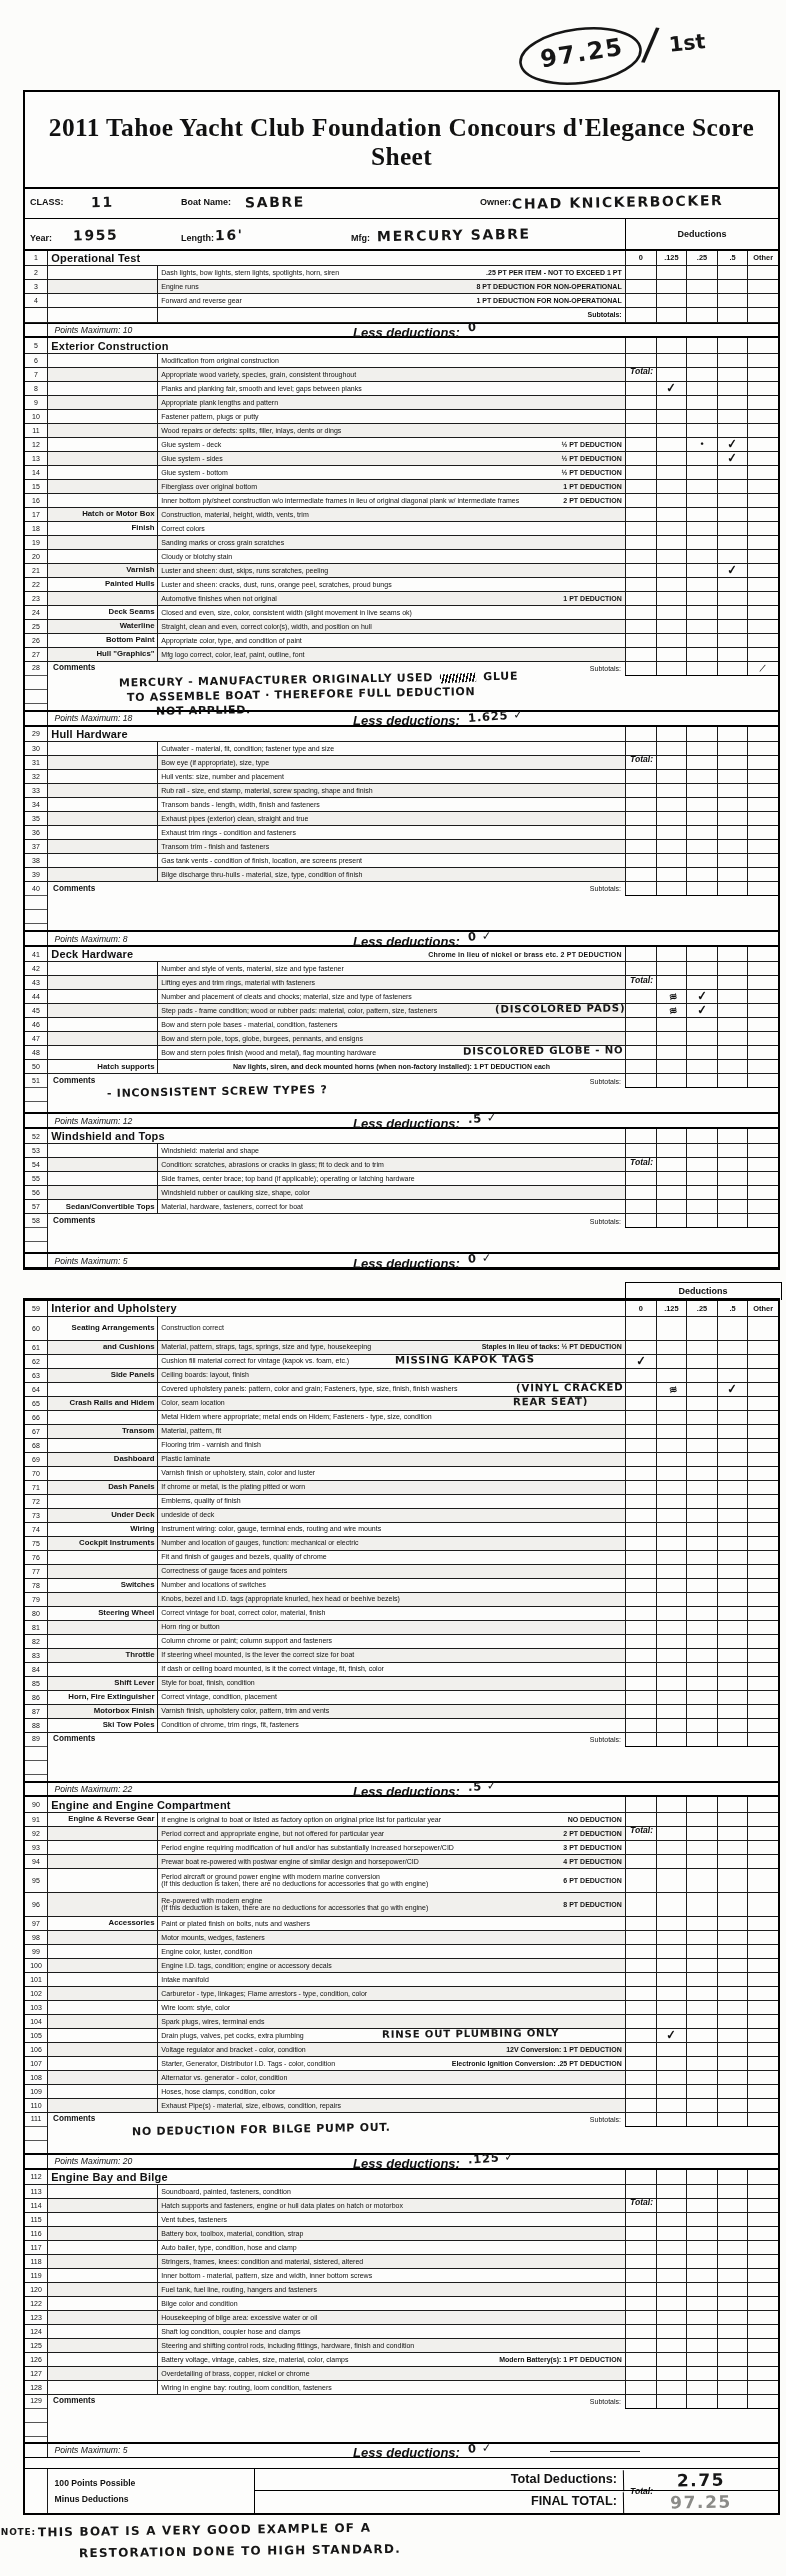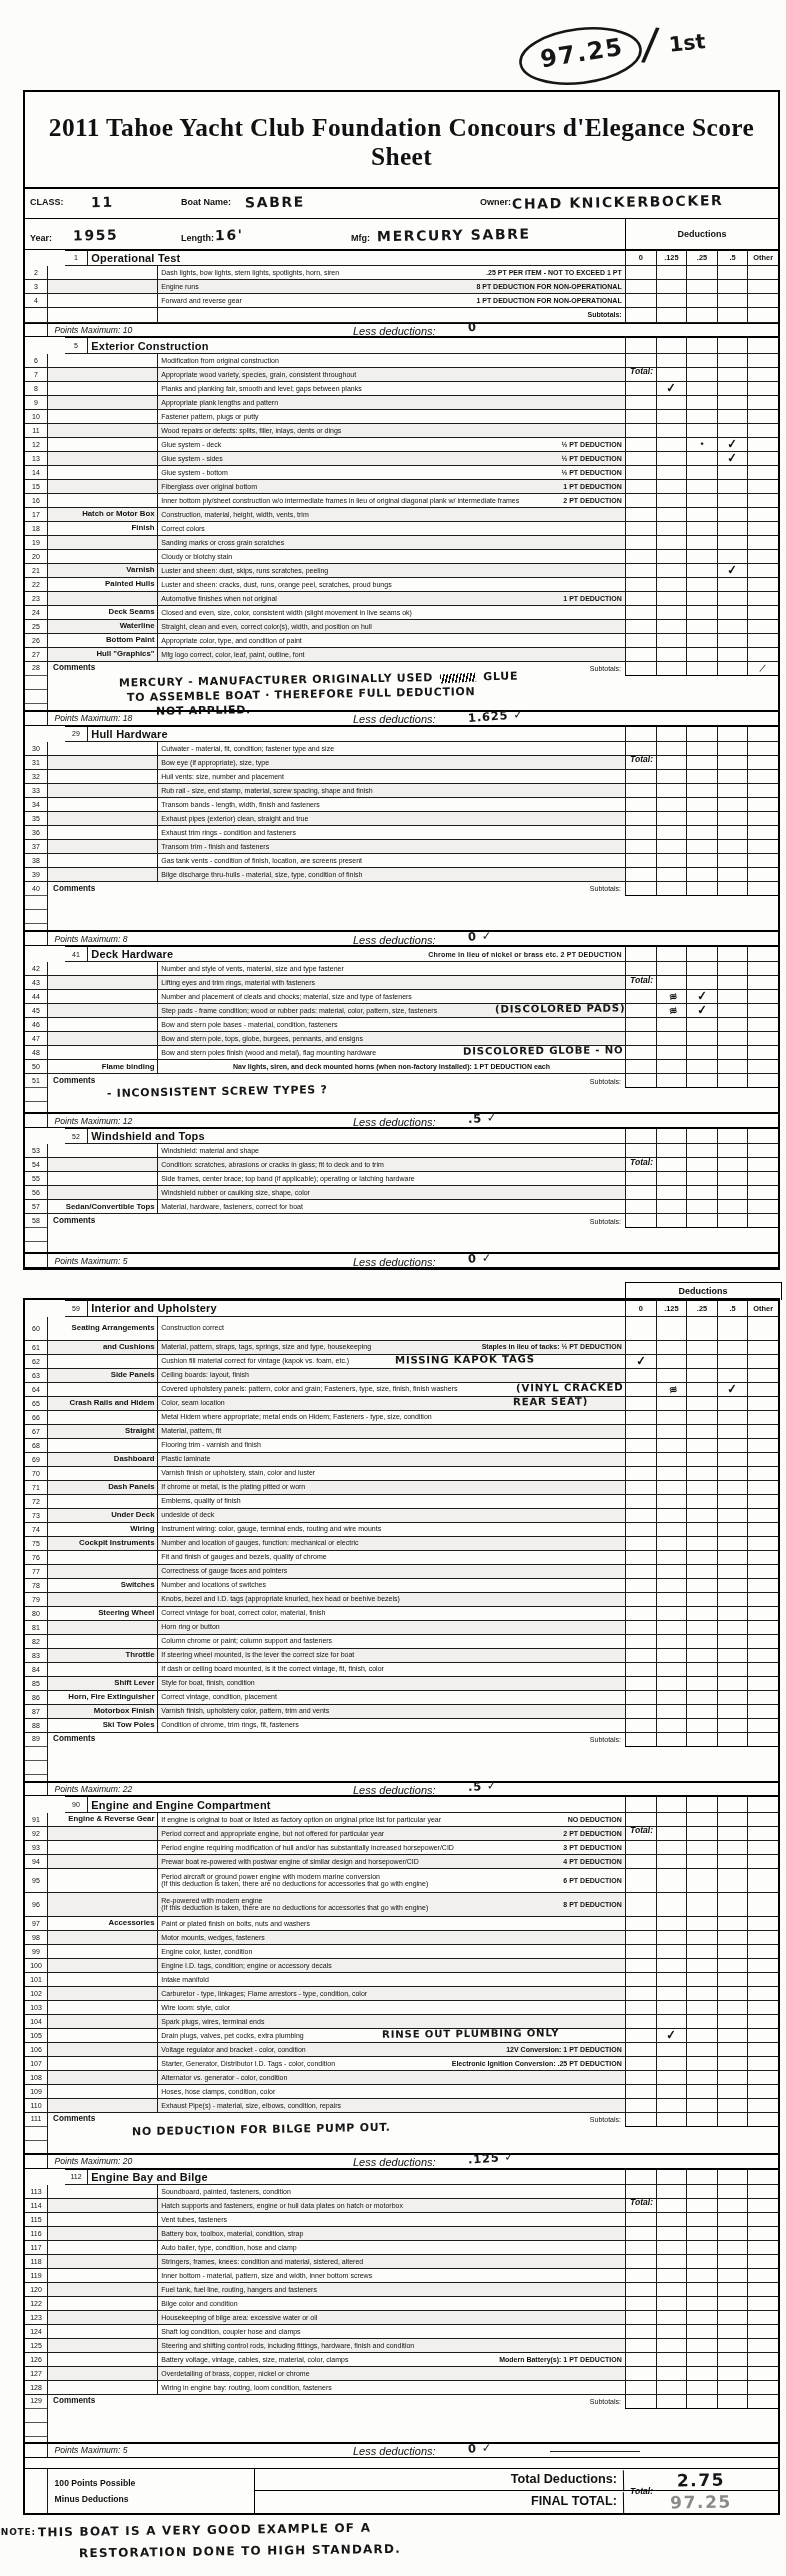--- a/index.html
+++ b/index.html
@@ -20,21 +20,21 @@
   .hval{position:absolute;font-size:14px;letter-spacing:1.6px;transform:rotate(-1deg);top:4.9px;}
   .band-row .hval{top:8.2px;}
   .ded-title{position:absolute;right:0;top:0;height:100%;width:153px;border-left:1.2px solid #000;
              display:flex;align-items:center;justify-content:center;font-weight:700;font-size:9px;}
   .p2band{position:relative;margin-left:23px;width:757px;height:16.4px;}
   .p2band .ded-title2{position:absolute;right:-1.6px;top:0;width:157px;height:18px;border:1.6px solid #000;border-bottom:none;
              display:flex;align-items:center;justify-content:center;font-weight:700;font-size:9px;background:#fdfdfc;}
   
   .row{position:relative;display:flex;align-items:stretch;border-bottom:0.8px solid #1c1c1c;height:14px;}
   .row.tall{height:24px;}
-  .row.sec{height:16.4px;border-top:1.2px solid #000;margin-left:40px;}
+  .row.sec{height:16.4px;border-top:1.2px solid #000;}
   .row.sub,.row.pm{height:14.8px;}
   .row.pm{border-bottom:1.6px solid #000;border-top:1px solid #000;}
   .c-num{width:23px;flex:0 0 23px;border-right:0.8px solid #1c1c1c;display:flex;align-items:center;
          justify-content:center;font-size:7px;}
   .c-cat{width:110px;flex:0 0 110px;border-right:0.8px solid #1c1c1c;display:flex;align-items:center;
          justify-content:flex-end;text-align:right;font-weight:700;font-size:7.8px;padding-right:2.5px;line-height:1;}
   .c-desc{flex:1 1 auto;position:relative;display:flex;align-items:center;font-size:7px;
           padding-left:3.3px;overflow:visible;line-height:1.05;}
   .shade .c-desc,.shade .c-cat{background:#f1f0ed;}
   .desc-lines{display:flex;flex-direction:column;justify-content:center;}
@@ -60,21 +60,21 @@
           background:repeating-linear-gradient(to bottom,transparent 0 13px,#555 13px 14px);}
   .com-label{position:absolute;left:28px;top:1.6px;font-weight:700;font-size:8.2px;}
   .subt{position:absolute;right:157px;top:3.3px;font-size:7px;}
   .cblock .c-grid{position:absolute;right:0;top:0;height:14px;border-bottom:1.2px solid #000;}
   .cblock .c-cell{border-left:0.8px solid #1c1c1c;}
   .com-line{position:absolute;font-size:11px;letter-spacing:0.7px;white-space:nowrap;transform:rotate(-1deg);}
   .blob{display:inline-block;height:9px;margin:0 2.5px;vertical-align:middle;
         background:repeating-linear-gradient(105deg,#161616 0 1.6px,transparent 1.6px 3.3px);transform:rotate(-2deg);}
   
   .pm-label{position:absolute;left:29.5px;top:1.6px;font-weight:400;font-style:italic;font-size:8.6px;}
-  .pm-less{position:absolute;left:328px;top:1.6px;font-weight:400;font-style:italic;font-size:11px;}
+  .pm-less{position:absolute;left:328px;top:1.6px;font-weight:700;font-style:italic;font-size:13px;}
   .pm-hand{position:absolute;left:443px;top:-3.3px;font-size:11.5px;letter-spacing:0.8px;transform:rotate(-4deg);}
   .pm-total{position:absolute;left:605px;top:1.6px;font-weight:700;font-style:italic;font-size:8.6px;margin-top:41px;}
   .pm-rule{position:absolute;left:525px;width:90px;top:7.4px;border-top:1.6px solid #222;}
   .row.blank{height:11.5px;border-bottom:1.6px solid #000;}
   
   .totals{position:relative;height:44px;}
   .t-num{position:absolute;left:0;top:0;bottom:0;width:23px;border-right:0.8px solid #1c1c1c;}
   .t-left{position:absolute;left:23px;top:0;bottom:0;width:207px;border-right:1.6px solid #000;
           font-weight:700;font-size:8.6px;padding:5.7px 0 0 6.6px;line-height:1.9;}
   .t-row{position:absolute;left:229px;right:0;height:22px;}
@@ -936,21 +936,21 @@
           <div class="c-grid">
             <div class="c-cell"></div>
             <div class="c-cell"></div>
             <div class="c-cell"></div>
             <div class="c-cell"></div>
             <div class="c-cell"></div>
           </div>
         </div>
         <div class="row item">
           <div class="c-num">50</div>
-          <div class="c-cat">Flame binding</div>
+          <div class="c-cat">Hatch supports</div>
           <div class="c-desc">
             <div class="ded-center">Nav lights, siren, and deck mounted horns (when non-factory installed):  1 PT DEDUCTION each</div>
           </div>
           <div class="c-grid">
             <div class="c-cell"></div>
             <div class="c-cell"></div>
             <div class="c-cell"></div>
             <div class="c-cell"></div>
             <div class="c-cell"></div>
           </div>
@@ -1222,21 +1222,21 @@
           <div class="c-grid">
             <div class="c-cell"></div>
             <div class="c-cell"></div>
             <div class="c-cell"></div>
             <div class="c-cell"></div>
             <div class="c-cell"></div>
           </div>
         </div>
         <div class="row item shade">
           <div class="c-num">67</div>
-          <div class="c-cat">Straight</div>
+          <div class="c-cat">Transom</div>
           <div class="c-desc">
             <div class="desc-lines">
               <div class="dl">Material, pattern, fit</div>
             </div>
           </div>
           <div class="c-grid">
             <div class="c-cell"></div>
             <div class="c-cell"></div>
             <div class="c-cell"></div>
             <div class="c-cell"></div>

